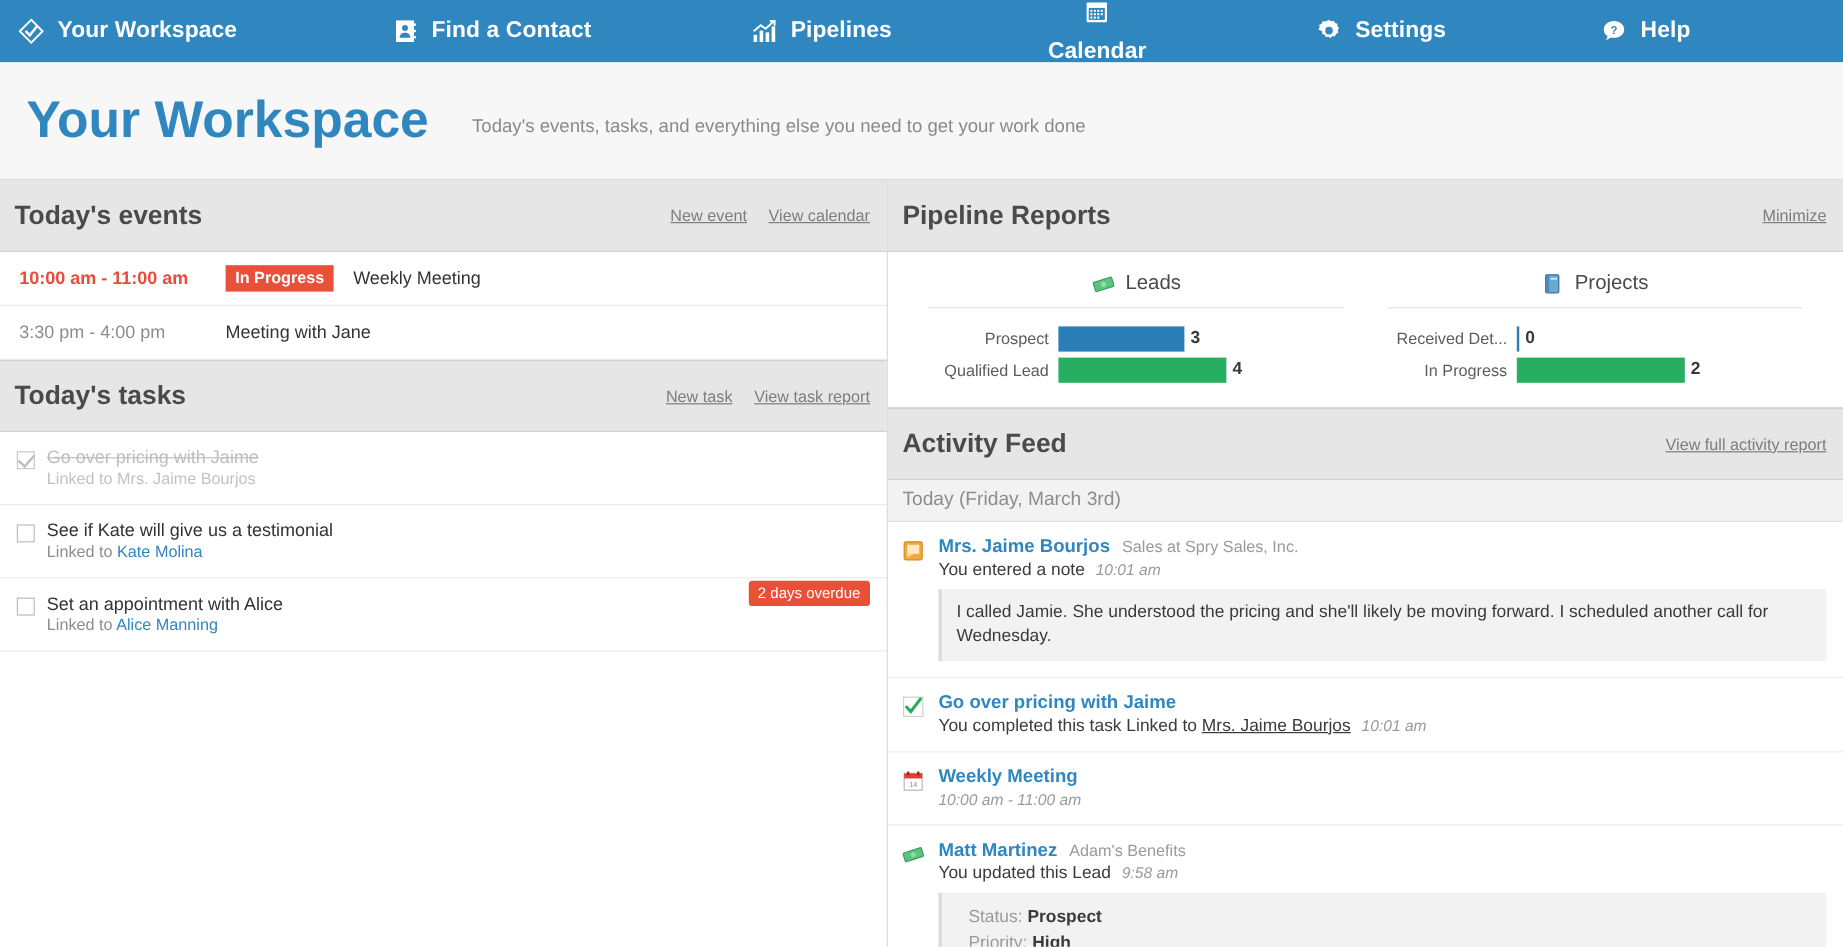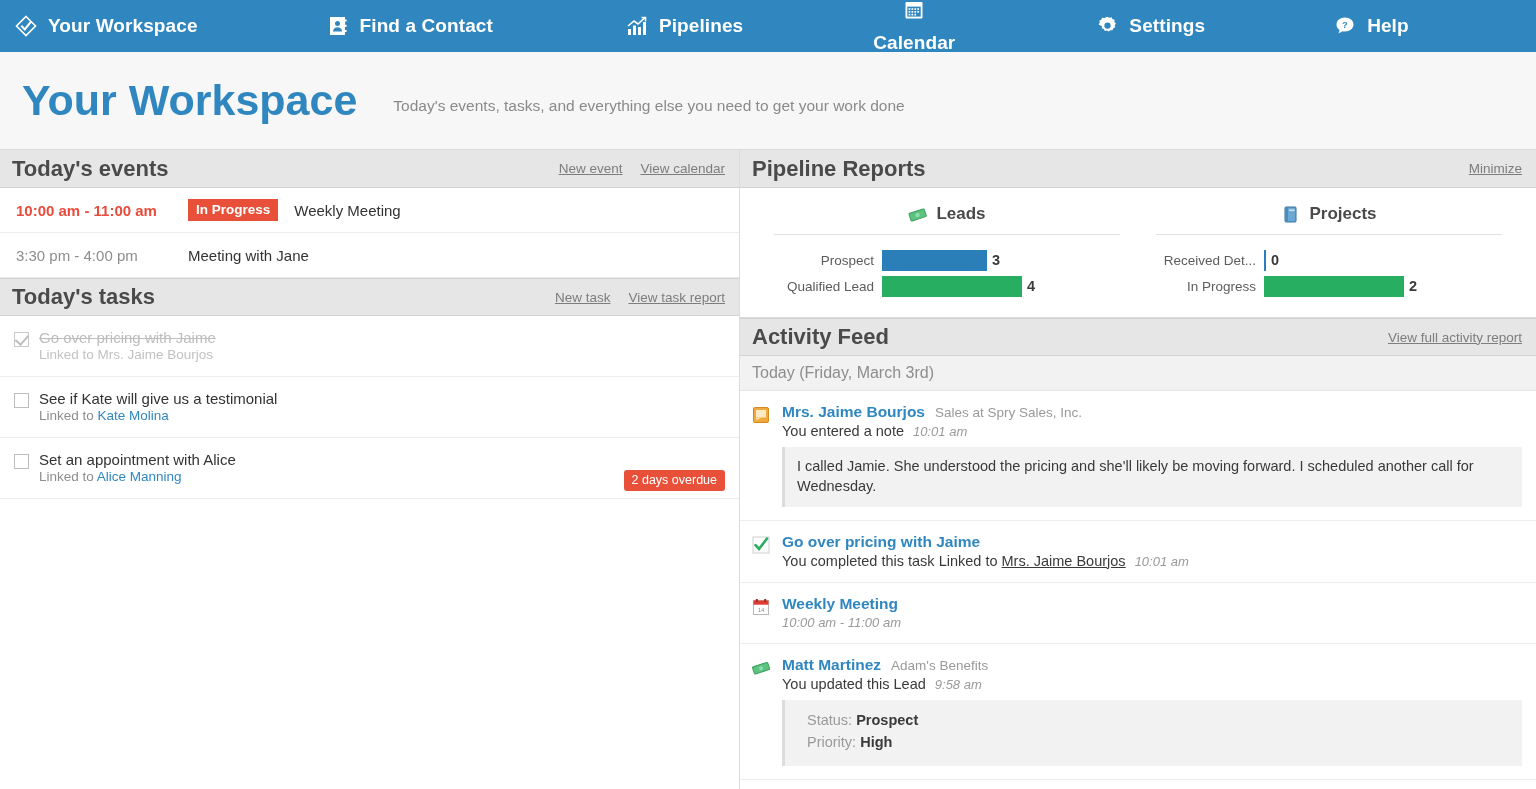--- a/index.html
+++ b/index.html
@@ -65,21 +65,21 @@
   
   .body-cols { display: flex; height: 639px; }
   .col-left { width: 740px; border-right: 1px solid #dcdcdc; background: #fff; }
   .col-right { width: 796px; background: #fff; }
 
   
   .panel-head {
     background: #e6e6e6;
     border-top: 1px solid #d2d2d2;
     border-bottom: 1px solid #d2d2d2;
-    height: 38px;
+    height: 60px;
     display: flex;
     align-items: center;
     padding: 0 14px 0 12px;
   }
   .panel-head.first { border-top: none; }
   .panel-title {
     font-size: 22px;
     font-weight: bold;
     color: #4a4a4a;
   }
@@ -144,39 +144,39 @@
     transform: rotate(42deg);
   }
   .task-main { display: flex; flex-direction: column; gap: 1px; }
   .task-title { font-size: 15px; color: #333; }
   .task-title.done { color: #bdbdbd; text-decoration: line-through; }
   .task-sub { font-size: 13.5px; color: #8d8d8d; }
   .task-sub.dim { color: #c2c2c2; }
   .task-sub a { color: #3087bf; text-decoration: none; cursor: pointer; }
   .badge-overdue {
     position: absolute;
-    right: 14px; top: 32px;
+    right: 14px; top: 2px;
     background: #e8503a;
     color: #fff;
     font-size: 12.5px;
     padding: 3px 8px 4px;
     border-radius: 3px;
     white-space: nowrap;
   }
 
   
   .pipeline-body { padding: 16px 16px 18px; display: flex; border-bottom: 1px solid #dcdcdc; }
   .pipe-col { width: 50%; }
   .pipe-col-head {
     display: flex;
     align-items: center;
     justify-content: center;
     gap: 9px;
     font-size: 17px;
-    font-weight: bold;
+    font-weight: normal;
     color: #4a4a4a;
     padding-bottom: 10px;
   }
   .pipe-col-head .pipe-ico { width: 19px; height: 19px; display: inline-flex; }
   .pipe-rows { border-top: 1px solid #e2e2e2; padding-top: 12px; margin: 0 18px; }
   .pipe-row { display: flex; align-items: center; height: 26px; }
   .pipe-label {
     width: 108px;
     text-align: right;
     padding-right: 8px;

